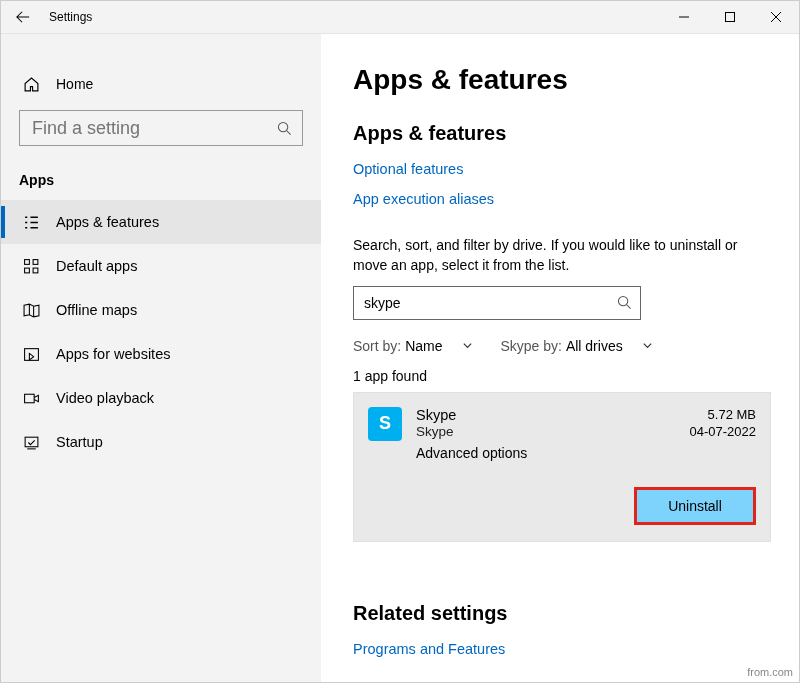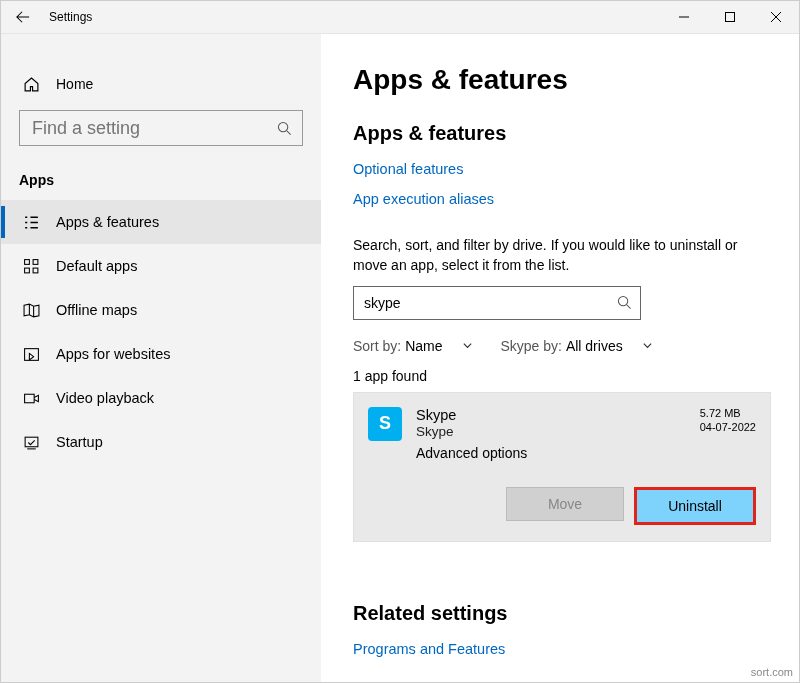--- a/index.html
+++ b/index.html
@@ -31,21 +31,21 @@
   .filters .lab{color:#555}
   .filters .val{color:#000;display:inline-flex;align-items:center;gap:19px}
   .found{font-size:14px;margin-bottom:8px}
   .app-card{background:#e9e9e9;padding:14px 14px 16px 14px;border:1px solid #e0e0e0}
   .app-head{display:flex;gap:14px}
   .app-icon{width:34px;height:34px;background:#00aff0;border-radius:4px;display:flex;align-items:center;justify-content:center;color:#fff;font-weight:700;font-size:18px}
   .app-info{flex:1;display:flex;flex-direction:column}
   .app-name{font-size:14.5px}
   .app-pub{font-size:13.5px;color:#222;margin-top:1px}
   .app-adv{color:#000000;font-size:14px;margin-top:6px}
-  .app-meta{font-size:11px}
+  .app-meta{text-align:right;font-size:13px}
   .app-meta .sz{display:block}
   .app-meta .dt{display:block;margin-top:2px}
   .app-actions{display:flex;justify-content:flex-end;gap:10px;margin-top:26px}
   .btn{min-width:84px;height:32px;border:1px solid #bbb;background:#d9d9d9;font-size:14px;display:flex;align-items:center;justify-content:center;padding:0 16px}
   .btn.disabled{color:#888;background:#d0d0d0}
   .btn.highlight{border:3px solid #e2231a;background:#7dd3fc}
   .related{margin-top:60px}
   .watermark{position:absolute;right:6px;bottom:4px;font-size:11px;color:#888}
   svg{display:block}
 </style>
@@ -189,27 +189,26 @@
             <span class="app-name">Skype</span>
             <span class="app-pub">Skype</span>
             <a class="app-adv">Advanced options</a>
           </div>
           <div class="app-meta">
             <span class="sz">5.72 MB</span>
             <span class="dt">04-07-2022</span>
           </div>
         </div>
         <div class="app-actions">
-          <div class="btn disabled">Move</div>
           <div class="btn highlight">Uninstall</div>
         </div>
       </div>
 
       <div class="related">
         <h2>Related settings</h2>
         <a class="link">Programs and Features</a>
       </div>
     </div>
 
   </div>
 
-  <div class="watermark">sort.com</div>
+  <div class="watermark">from.com</div>
 </div>
 
 </body></html>

